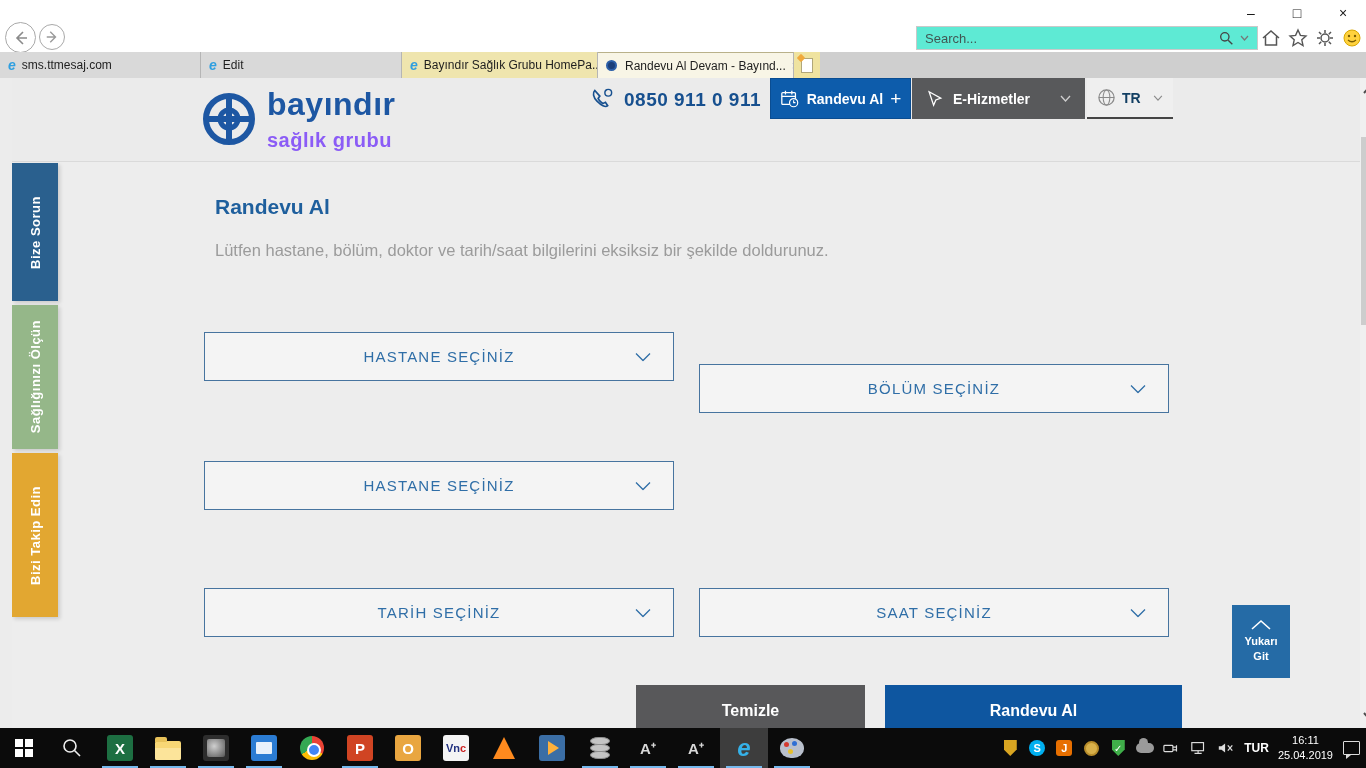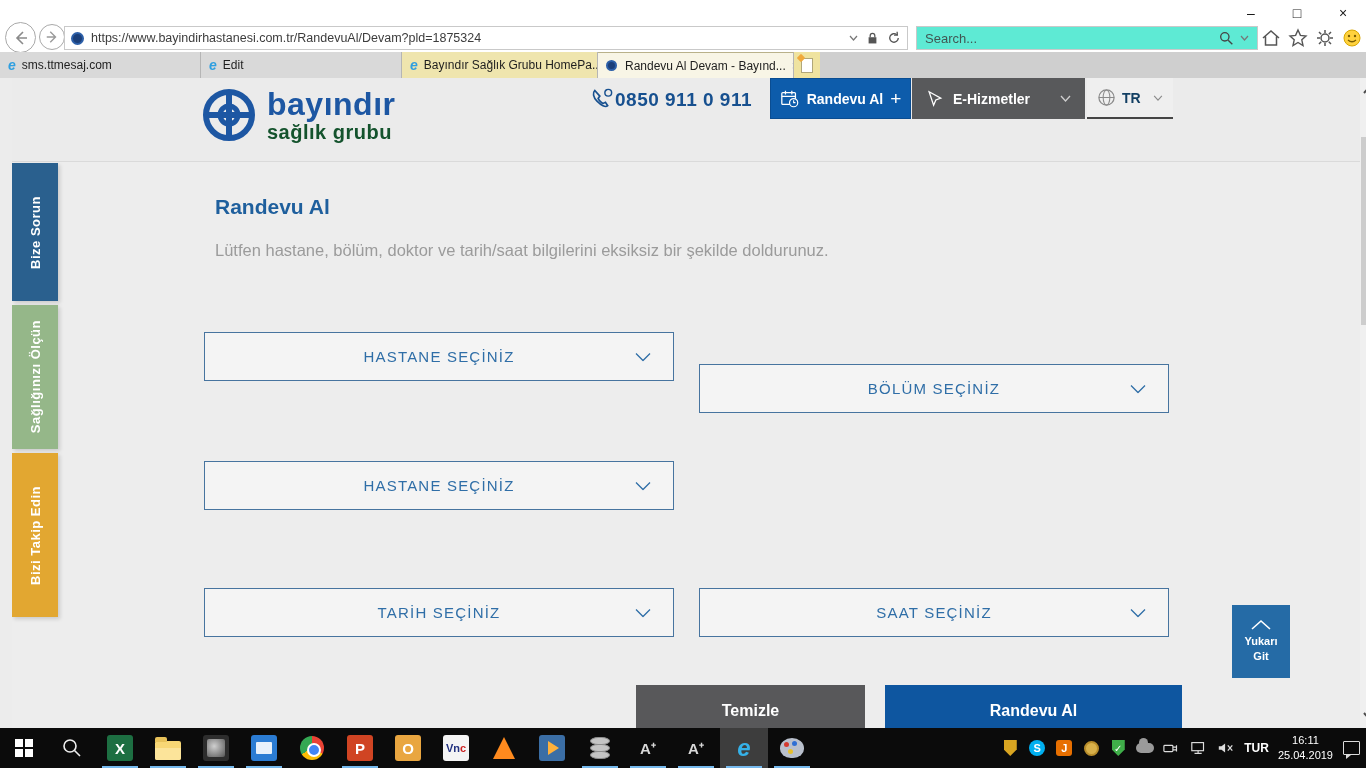--- a/index.html
+++ b/index.html
@@ -46,22 +46,22 @@
   .newtab .page::after { content:""; position:absolute; left:-4px; top:-4px; width:6px; height:6px;
     background:#f0a93c; border-radius:1px; transform:rotate(45deg); }
 
   
   .site { position:absolute; top:78px; left:12px; width:1366px; height:650px; background:#ededed; overflow:hidden; }
   .site-header { position:absolute; top:0; left:0; right:0; height:84px; background:#ebebeb;
     border-bottom:1px solid #dadada; }
   .logo { position:absolute; left:190px; top:10px; display:flex; align-items:center; gap:11px; }
   .logo-text { line-height:1; }
   .logo-line1 { font-size:32px; font-weight:bold; color:#1d57a3; letter-spacing:.5px; }
-  .logo-line2 { font-size:20px; font-weight:bold; color:#14532d; margin-top:2px; letter-spacing:.5px; }
-  .phone { position:absolute; left:576px; top:8px; display:flex; align-items:center; }
+  .logo-line2 { font-size:20px; font-weight:bold; color:#8b5cf6; margin-top:10px; letter-spacing:.5px; }
+  .phone { position:absolute; left:576px; top:8px; display:flex; align-items:center; gap:9px; }
   .phone-number { font-size:19px; font-weight:bold; color:#17508f; letter-spacing:.5px; }
   .hdr-btn { position:absolute; top:0; height:41px; display:flex; align-items:center; color:#fff;
     font-weight:bold; font-size:14px; cursor:pointer; }
   .btn-randevu-hdr { left:758px; width:141px; background:#0d5cab; border:1px solid #0a4d92;
     justify-content:center; gap:7px; }
   .plus-glyph { font-size:19px; font-weight:normal; }
   .btn-ehizmet { left:900px; width:173px; background:#58595b; padding:0 14px; gap:10px; }
   .lang-box { left:1075px; width:86px; background:#efefef; color:#123f63; gap:6px; padding:0 10px;
     border-bottom:2px solid #454545; }
 
@@ -187,37 +187,20 @@
         <svg width="16" height="16" viewBox="0 0 16 16">
           <path d="M10 2 L4 8 L10 14 M4 8 H14" stroke="#8a8a8a" stroke-width="1.6" fill="none"></path>
         </svg>
       </div>
       <div class="nav-circle fwd-btn">
         <svg width="14" height="14" viewBox="0 0 16 16">
           <path d="M6 2 L12 8 L6 14 M2 8 H12" stroke="#9a9a9a" stroke-width="1.6" fill="none"></path>
         </svg>
       </div>
 
-      <div class="urlbar">
-        <span class="favicon-dot"></span>
-        <input class="url-input" readonly="" value="https://www.bayindirhastanesi.com.tr/RandevuAl/Devam?pld=1875324" style="">
-        <div class="url-icons">
-          <svg width="9" height="6" viewBox="0 0 9 6">
-            <path d="M1 1 L4.5 5 L8 1" stroke="#777" stroke-width="1.2" fill="none"></path>
-          </svg>
-          <svg width="13" height="14" viewBox="0 0 16 18">
-            <path d="M5 8 V6 a3 3 0 0 1 6 0 V8" stroke="#555" stroke-width="1.6" fill="none"></path>
-            <rect x="3" y="8" width="10" height="8" fill="#555"></rect>
-          </svg>
-          <svg width="14" height="14" viewBox="0 0 18 18">
-            <path d="M14.5 9 a5.5 5.5 0 1 1 -2 -4.3" stroke="#555" stroke-width="1.7" fill="none"></path>
-            <path d="M13 1 L13.3 5.2 L9 5.2" stroke="#555" stroke-width="1.7" fill="none"></path>
-          </svg>
-        </div>
-      </div>
 
       <div class="searchbox">
         <input class="search-input" placeholder="Search..." style="">
         <svg width="15" height="15" viewBox="0 0 18 18" style="margin-right:6px">
           <circle cx="7" cy="7" r="5" stroke="#444" stroke-width="1.6" fill="none"></circle>
           <path d="M11 11 L16 16" stroke="#444" stroke-width="1.6"></path>
         </svg>
         <svg width="9" height="6" viewBox="0 0 9 6">
           <path d="M1 1 L4.5 5 L8 1" stroke="#777" stroke-width="1.2" fill="none"></path>
         </svg>

